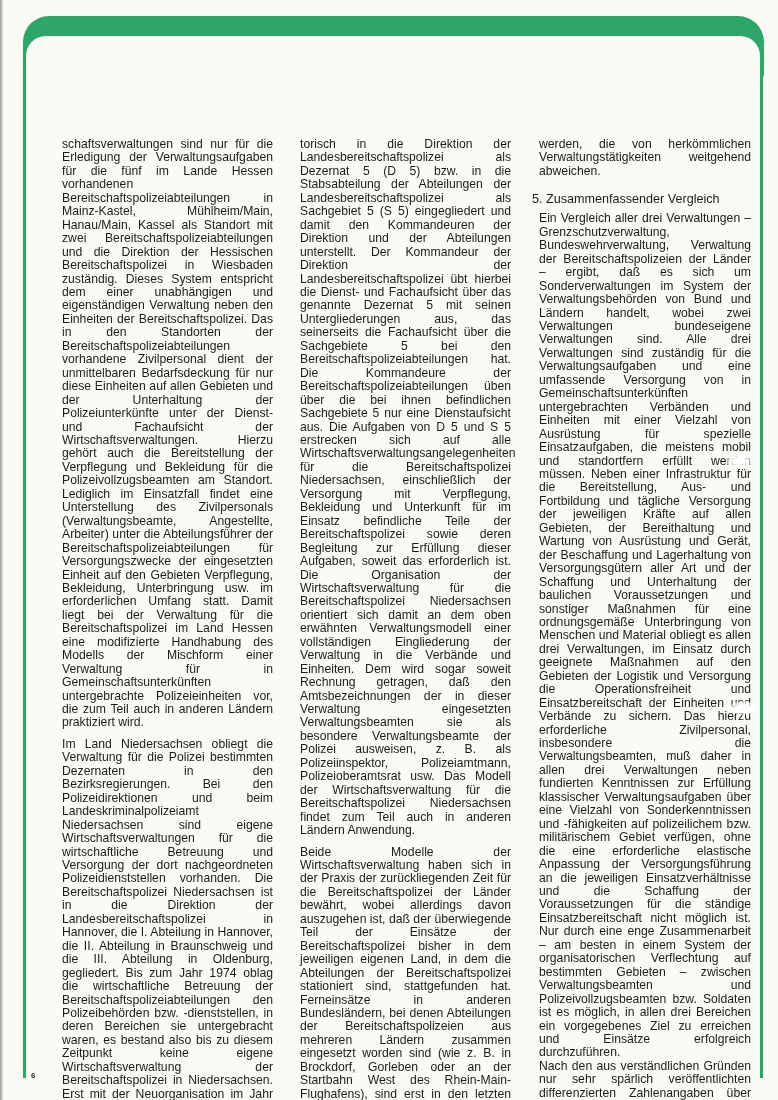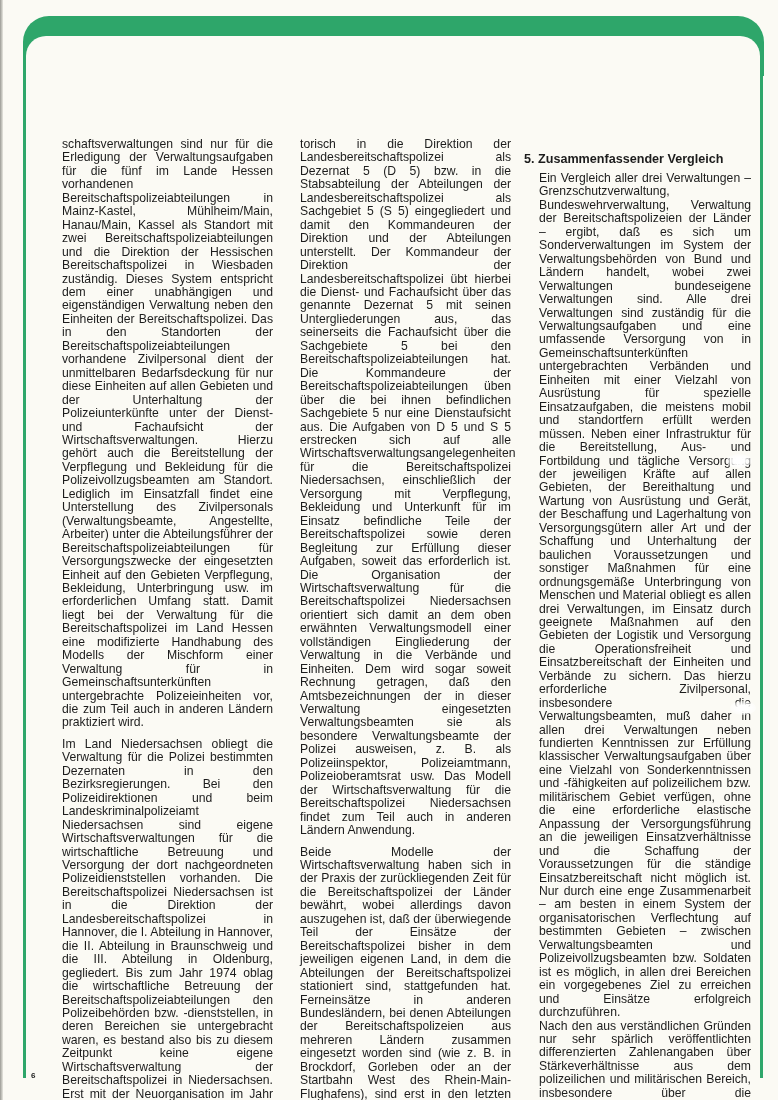--- a/index.html
+++ b/index.html
@@ -38,21 +38,21 @@
   .col {
     position: absolute; top: 138px;
     font-size: 12.2px; line-height: 13.45px;
     text-align: justify; hyphens: manual;
   }
   .col p { margin: 0 0 8px 15px; }
   .col1 { left: 47px; width: 226px; }
   .col2 { left: 285px; width: 226px; }
   .col3 { left: 524px; width: 227px; }
   .col h2 {
-    font-size: 12.6px; font-weight: bold; margin: 14px 0 6px 0; line-height: 14px;
+    font-size: 12.6px; font-weight: normal; margin: 14px 0 6px 8px; line-height: 14px;
   }
   .col .tight { margin-bottom: 0; }
   .fleck {
     position: absolute; width: 26px; height: 14px; border-radius: 50%;
     background: radial-gradient(#ffffff 30%, rgba(255,255,255,0));
   }
 </style>
 </head>
 <body>
 
@@ -69,20 +69,21 @@
   <p>schaftsverwaltungen sind nur für die Erledigung der Verwaltungsaufgaben für die fünf im Lande Hessen vorhandenen Bereitschaftspolizeiabteilungen in Mainz-Kastel, Mühlheim/Main, Hanau/Main, Kassel als Standort mit zwei Bereitschaftspolizeiabteilungen und die Direktion der Hessischen Bereitschaftspolizei in Wiesbaden zuständig. Dieses System entspricht dem einer unabhängigen und eigenständigen Verwaltung neben den Einheiten der Bereitschaftspolizei. Das in den Standorten der Bereitschaftspolizeiabteilungen vorhandene Zivilpersonal dient der unmittelbaren Bedarfsdeckung für nur diese Einheiten auf allen Gebieten und der Unterhaltung der Polizeiunterkünfte unter der Dienst- und Fachaufsicht der Wirtschaftsverwaltungen. Hierzu gehört auch die Bereitstellung der Verpflegung und Bekleidung für die Polizeivollzugsbeamten am Standort. Lediglich im Einsatzfall findet eine Unterstellung des Zivilpersonals (Verwaltungsbeamte, Angestellte, Arbeiter) unter die Abteilungsführer der Bereitschaftspolizeiabteilungen für Versorgungszwecke der eingesetzten Einheit auf den Gebieten Verpflegung, Bekleidung, Unterbringung usw. im erforderlichen Umfang statt. Damit liegt bei der Verwaltung für die Bereitschaftspolizei im Land Hessen eine modifizierte Handhabung des Modells der Mischform einer Verwaltung für in Gemeinschaftsunterkünften untergebrachte Polizeieinheiten vor, die zum Teil auch in anderen Ländern praktiziert wird.</p>
   <p>Im Land Niedersachsen obliegt die Verwaltung für die Polizei bestimmten Dezernaten in den Bezirksregierungen. Bei den Polizeidirektionen und beim Landeskriminalpolizeiamt Niedersachsen sind eigene Wirtschaftsverwaltungen für die wirtschaftliche Betreuung und Versorgung der dort nachgeordneten Polizeidienststellen vorhanden. Die Bereitschaftspolizei Niedersachsen ist in die Direktion der Landesbereitschaftspolizei in Hannover, die I. Abteilung in Hannover, die II. Abteilung in Braunschweig und die III. Abteilung in Oldenburg, gegliedert. Bis zum Jahr 1974 oblag die wirtschaftliche Betreuung der Bereitschaftspolizeiabteilungen den Polizeibehörden bzw. -dienststellen, in deren Bereichen sie untergebracht waren, es bestand also bis zu diesem Zeitpunkt keine eigene Wirtschaftsverwaltung der Bereitschaftspolizei in Niedersachsen. Erst mit der Neuorganisation im Jahr 1974 erhielt die Bereitschaftspolizei in Niedersachsen einen eigenen Wirtschaftsverwaltungsdienst, nachdem erkannt worden war, daß im Interesse einer einsatzmäßigen Effektivität der Einheiten der Bereitschaftspolizei bei diesen eine auf deren spezifische Belange abgestellte Wirtschaftsverwaltung vor Ort vorhanden sein muß. Der Wirtschaftsverwaltungsdienst wurde organisa-</p>
 </div>
 
 <div class="col col2">
   <p>torisch in die Direktion der Landesbereitschaftspolizei als Dezernat 5 (D 5) bzw. in die Stabsabteilung der Abteilungen der Landesbereitschaftspolizei als Sachgebiet 5 (S 5) eingegliedert und damit den Kommandeuren der Direktion und der Abteilungen unterstellt. Der Kommandeur der Direktion der Landesbereitschaftspolizei übt hierbei die Dienst- und Fachaufsicht über das genannte Dezernat 5 mit seinen Untergliederungen aus, das seinerseits die Fachaufsicht über die Sachgebiete 5 bei den Bereitschaftspolizeiabteilungen hat. Die Kommandeure der Bereitschaftspolizeiabteilungen üben über die bei ihnen befindlichen Sachgebiete 5 nur eine Dienstaufsicht aus. Die Aufgaben von D 5 und S 5 erstrecken sich auf alle Wirtschaftsverwaltungsangelegenheiten für die Bereitschaftspolizei Niedersachsen, einschließlich der Versorgung mit Verpflegung, Bekleidung und Unterkunft für im Einsatz befindliche Teile der Bereitschaftspolizei sowie deren Begleitung zur Erfüllung dieser Aufgaben, soweit das erforderlich ist. Die Organisation der Wirtschaftsverwaltung für die Bereitschaftspolizei Niedersachsen orientiert sich damit an dem oben erwähnten Verwaltungsmodell einer vollständigen Eingliederung der Verwaltung in die Verbände und Einheiten. Dem wird sogar soweit Rechnung getragen, daß den Amtsbezeichnungen der in dieser Verwaltung eingesetzten Verwaltungsbeamten sie als besondere Verwaltungsbeamte der Polizei ausweisen, z. B. als Polizeiinspektor, Polizeiamtmann, Polizeioberamtsrat usw. Das Modell der Wirtschaftsverwaltung für die Bereitschaftspolizei Niedersachsen findet zum Teil auch in anderen Ländern Anwendung.</p>
   <p>Beide Modelle der Wirtschaftsverwaltung haben sich in der Praxis der zurückliegenden Zeit für die Bereitschaftspolizei der Länder bewährt, wobei allerdings davon auszugehen ist, daß der überwiegende Teil der Einsätze der Bereitschaftspolizei bisher in dem jeweiligen eigenen Land, in dem die Abteilungen der Bereitschaftspolizei stationiert sind, stattgefunden hat. Ferneinsätze in anderen Bundesländern, bei denen Abteilungen der Bereitschaftspolizeien aus mehreren Ländern zusammen eingesetzt worden sind (wie z. B. in Brockdorf, Gorleben oder an der Startbahn West des Rhein-Main-Flughafens), sind erst in den letzten Jahren vermehrt erfolgt, wobei mit der Versorgung der eingesetzten Kräfte durch die Wirtschaftsverwaltungen der (Bereitschafts-)Polizeien der Länder sehr unterschiedliche Erfahrungen gemacht wurden, die noch eingehender Analysen bedürfen. Unbestritten ist allerdings auch im Bereich der Verwaltung der Bereitschaftspolizeien der Länder, daß die in ihr beschäftigten Verwaltungsbeamten mit Aufgaben betraut sind und konfrontiert</p>
 </div>
 
 <div class="col col3">
+  <p>werden, die von herkömmlichen Verwaltungstätigkeiten weitgehend abweichen.</p>
   <h2>5. Zusammenfassender Vergleich</h2>
   <p class="tight">Ein Vergleich aller drei Verwaltungen – Grenzschutzverwaltung, Bundeswehrverwaltung, Verwaltung der Bereitschaftspolizeien der Länder – ergibt, daß es sich um Sonderverwaltungen im System der Verwaltungsbehörden von Bund und Ländern handelt, wobei zwei Verwaltungen bundeseigene Verwaltungen sind. Alle drei Verwaltungen sind zuständig für die Verwaltungsaufgaben und eine umfassende Versorgung von in Gemeinschaftsunterkünften untergebrachten Verbänden und Einheiten mit einer Vielzahl von Ausrüstung für spezielle Einsatzaufgaben, die meistens mobil und standortfern erfüllt werden müssen. Neben einer Infrastruktur für die Bereitstellung, Aus- und Fortbildung und tägliche Versorgung der jeweiligen Kräfte auf allen Gebieten, der Bereithaltung und Wartung von Ausrüstung und Gerät, der Beschaffung und Lagerhaltung von Versorgungsgütern aller Art und der Schaffung und Unterhaltung der baulichen Voraussetzungen und sonstiger Maßnahmen für eine ordnungsgemäße Unterbringung von Menschen und Material obliegt es allen drei Verwaltungen, im Einsatz durch geeignete Maßnahmen auf den Gebieten der Logistik und Versorgung die Operationsfreiheit und Einsatzbereitschaft der Einheiten und Verbände zu sichern. Das hierzu erforderliche Zivilpersonal, insbesondere die Verwaltungsbeamten, muß daher in allen drei Verwaltungen neben fundierten Kenntnissen zur Erfüllung klassischer Verwaltungsaufgaben über eine Vielzahl von Sonderkenntnissen und -fähigkeiten auf polizeilichem bzw. militärischem Gebiet verfügen, ohne die eine erforderliche elastische Anpassung der Versorgungsführung an die jeweiligen Einsatzverhältnisse und die Schaffung der Voraussetzungen für die ständige Einsatzbereitschaft nicht möglich ist. Nur durch eine enge Zusammenarbeit – am besten in einem System der organisatorischen Verflechtung auf bestimmten Gebieten – zwischen Verwaltungsbeamten und Polizeivollzugsbeamten bzw. Soldaten ist es möglich, in allen drei Bereichen ein vorgegebenes Ziel zu erreichen und Einsätze erfolgreich durchzuführen.</p>
   <p>Nach den aus verständlichen Gründen nur sehr spärlich veröffentlichten differenzierten Zahlenangaben über Stärkeverhältnisse aus dem polizeilichen und militärischen Bereich, insbesondere über die Kräfteverteilungen innerhalb der einzelnen Organisationen, ergibt sich immerhin, daß sich das Zivilpersonal im Verhältnis zur Gesamtstärke der Polizeivollzugsbeamten bzw. Soldaten durchschnittlich seit dem Bestehen von Bundesgrenzschutz, Bun-</p>
 </div>
 
 <div class="fleck" style="left:726px; top:454px;"></div>
 <div class="fleck" style="left:730px; top:701px;"></div>
 
 <div class="page-number">6</div>
 

